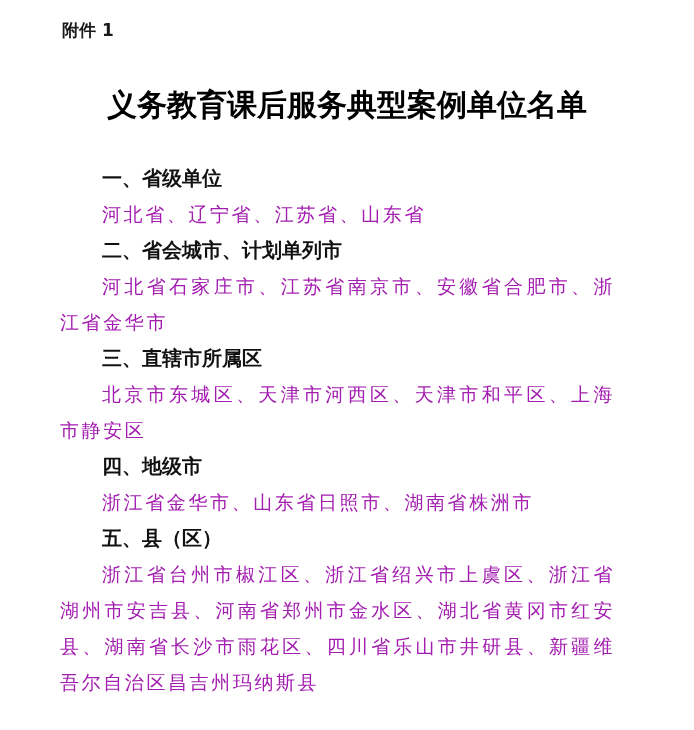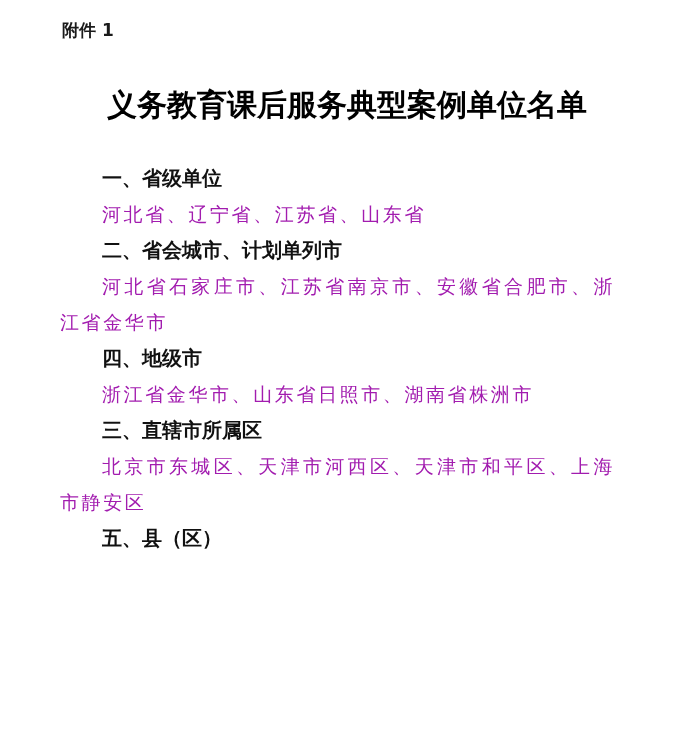--- a/index.html
+++ b/index.html
@@ -35,23 +35,24 @@
 <div class="content">
   <div>
     <div class="heading">一、省级单位</div>
     <p class="body">河北省、辽宁省、江苏省、山东省</p>
   </div>
   <div>
     <div class="heading">二、省会城市、计划单列市</div>
     <p class="body">河北省石家庄市、江苏省南京市、安徽省合肥市、浙江省金华市</p>
   </div>
   <div>
+    <div class="heading">三、直辖市所属区</div>
+    <p class="body">北京市东城区、天津市河西区、天津市和平区、上海市静安区</p>
+  </div>
+  <div>
     <div class="heading">四、地级市</div>
     <p class="body">浙江省金华市、山东省日照市、湖南省株洲市</p>
   </div>
   <div>
-    <div class="heading">三、直辖市所属区</div>
-    <p class="body">北京市东城区、天津市河西区、天津市和平区、上海市静安区</p>
-  </div>
-  <div>
     <div class="heading">五、县（区）</div>
+    <p class="body">浙江省台州市椒江区、浙江省绍兴市上虞区、浙江省湖州市安吉县、河南省郑州市金水区、湖北省黄冈市红安县、湖南省长沙市雨花区、四川省乐山市井研县、新疆维吾尔自治区昌吉州玛纳斯县</p>
   </div>
 </div>
 
 </body></html>

